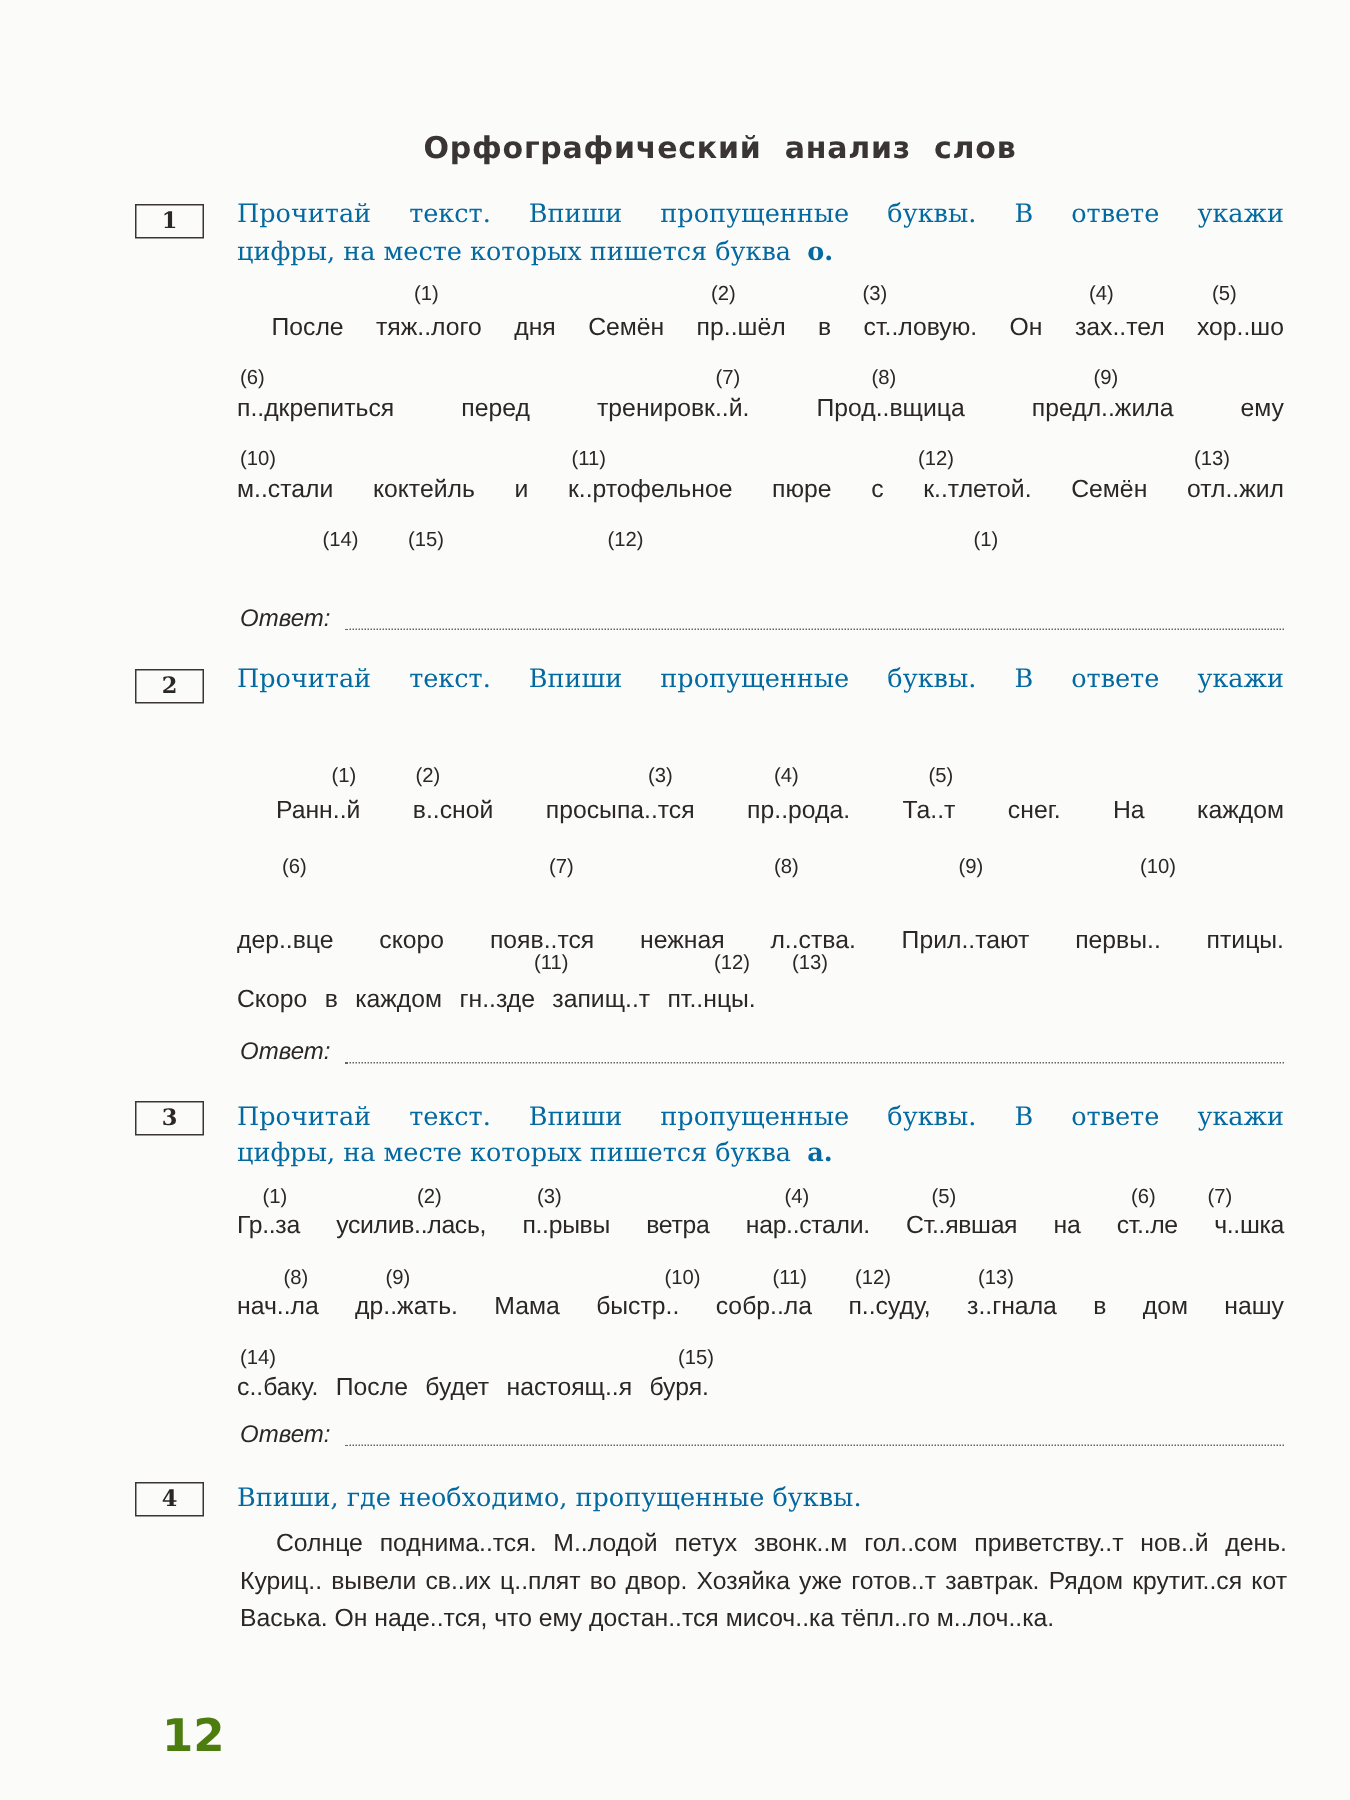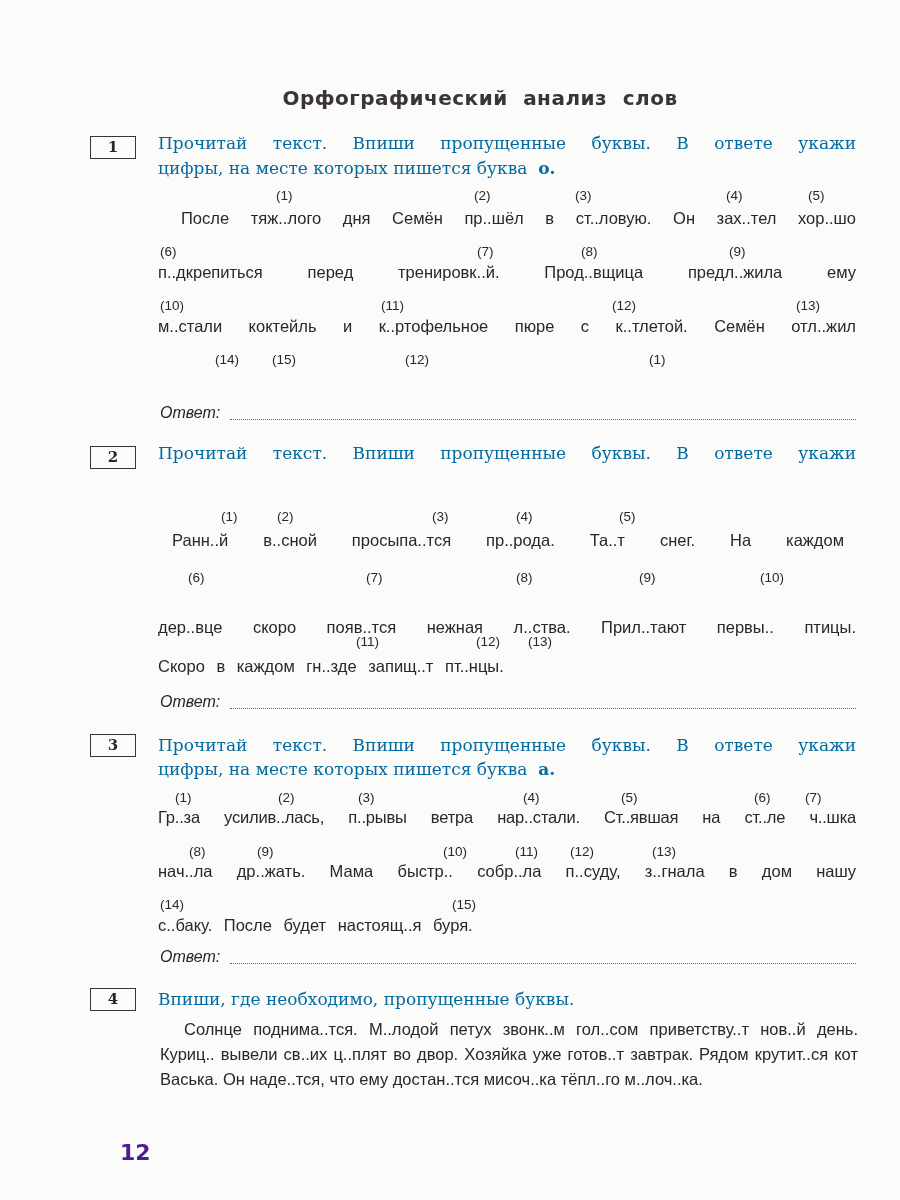--- a/index.html
+++ b/index.html
@@ -43,22 +43,22 @@
   .answer .line {
     position: absolute; left: 70px; right: 0; top: 15px; height: 0;
     border-top: 1px dotted #6a6465;
   }
   .para {
     position: absolute; left: 160px; width: 698px;
     font-family: "Liberation Sans", sans-serif; font-size: 16.5px; line-height: 25px;
     text-align: justify; color: #2b2627;
   }
   .page-num {
-    position: absolute; left: 120px; top: 1140px;
-    font-family: "DejaVu Sans", sans-serif; font-weight: bold; font-size: 22px; color: #4c1d95;
+    position: absolute; left: 108px; top: 1140px;
+    font-family: "DejaVu Sans", sans-serif; font-weight: bold; font-size: 30px; color: #4d7c0f;
   }
 </style>
 </head>
 <body>
 
 <div class="page">
 
   <div class="title">Орфографический анализ слов</div>
 
   <div class="task-num" style="top:136px">1</div>
@@ -95,21 +95,21 @@
   </div>
 
   <div class="task-num" style="top:446px">2</div>
   <div class="instr" style="top:441px">Прочитай текст. Впиши пропущенные буквы. В ответе укажи</div>
 
   <span class="nums" style="left:221px;top:509px">(1)</span>
   <span class="nums" style="left:277px;top:509px">(2)</span>
   <span class="nums" style="left:432px;top:509px">(3)</span>
   <span class="nums" style="left:516px;top:509px">(4)</span>
   <span class="nums" style="left:619px;top:509px">(5)</span>
-  <div class="row" style="top:531px;left:172px;width:672px;text-align:justify;text-align-last:justify;white-space:normal">Ранн..й в..сной просыпа..тся пр..рода. Та..т снег. На каждом</div>
+  <div class="row" style="top:531px;left:184px;width:672px;text-align:justify;text-align-last:justify;white-space:normal">Ранн..й в..сной просыпа..тся пр..рода. Та..т снег. На каждом</div>
 
   <span class="nums" style="left:188px;top:570px">(6)</span>
   <span class="nums" style="left:366px;top:570px">(7)</span>
   <span class="nums" style="left:516px;top:570px">(8)</span>
   <span class="nums" style="left:639px;top:570px">(9)</span>
   <span class="nums" style="left:760px;top:570px">(10)</span>
   <div class="row" style="top:618px;text-align:justify;text-align-last:justify;white-space:normal">дер..вце скоро появ..тся нежная л..ства. Прил..тают первы.. птицы.</div>
 
   <span class="nums" style="left:356px;top:634px">(11)</span>
   <span class="nums" style="left:476px;top:634px">(12)</span>

